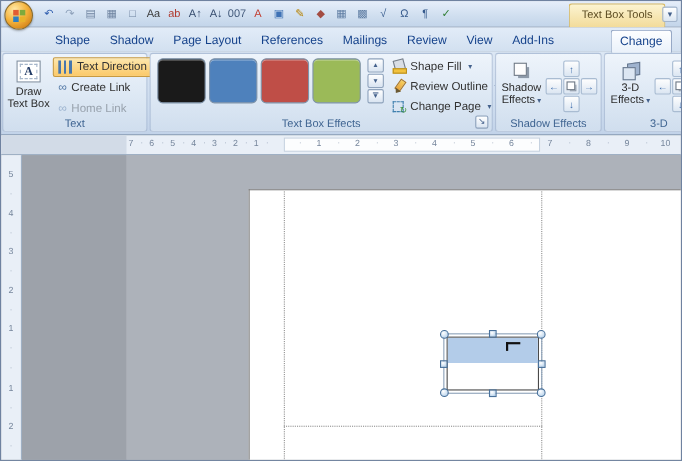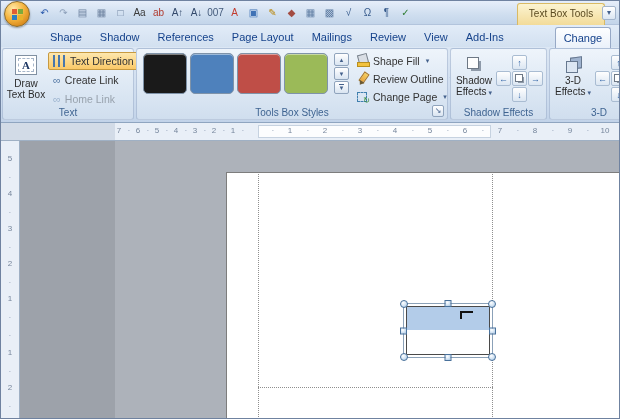--- a/index.html
+++ b/index.html
@@ -212,22 +212,22 @@
         <span class="qat-icon" style="color: rgb(54, 90, 140);">¶</span>
         <span class="qat-icon" style="color: rgb(46, 125, 50);">✓</span>
       </div>
     <div class="ctx-header">Text Box Tools</div>
     <div class="tb-chevron">▾</div>
   </div>
 
   <div class="tabrow">
       <div class="tab">Shape</div>
       <div class="tab">Shadow</div>
+      <div class="tab">Page Layout</div>
       <div class="tab">References</div>
-      <div class="tab">Page Layout</div>
       <div class="tab">Mailings</div>
       <div class="tab">Review</div>
       <div class="tab">View</div>
       <div class="tab">Add-Ins</div>
       <div class="tab active contextual">Change</div>
     </div>
 
   <div class="ribbon">
 
     <div class="rgroup g-text">
@@ -283,21 +283,21 @@
           <span class="dd">▾</span>
         </div>
         <div class="mrow">
           <span class="icon-chshape">
               <span class="garrow">↻</span>
             </span>
           <span>Change Page</span>
           <span class="dd">▾</span>
         </div>
       </div>
-      <div class="grp-label">Tools Box Styles</div>
+      <div class="grp-label">Text Box Effects</div>
       <div class="launcher">↘</div>
     </div>
 
     <div class="rgroup g-shadow">
       <div class="bigbtn">
         <span class="icon-shadow"></span>
         <span class="lbl">Shadow</span>
         <span class="lbl"><span>Effects</span><span class="dd">▾</span></span>
       </div>
       <div class="cluster">

